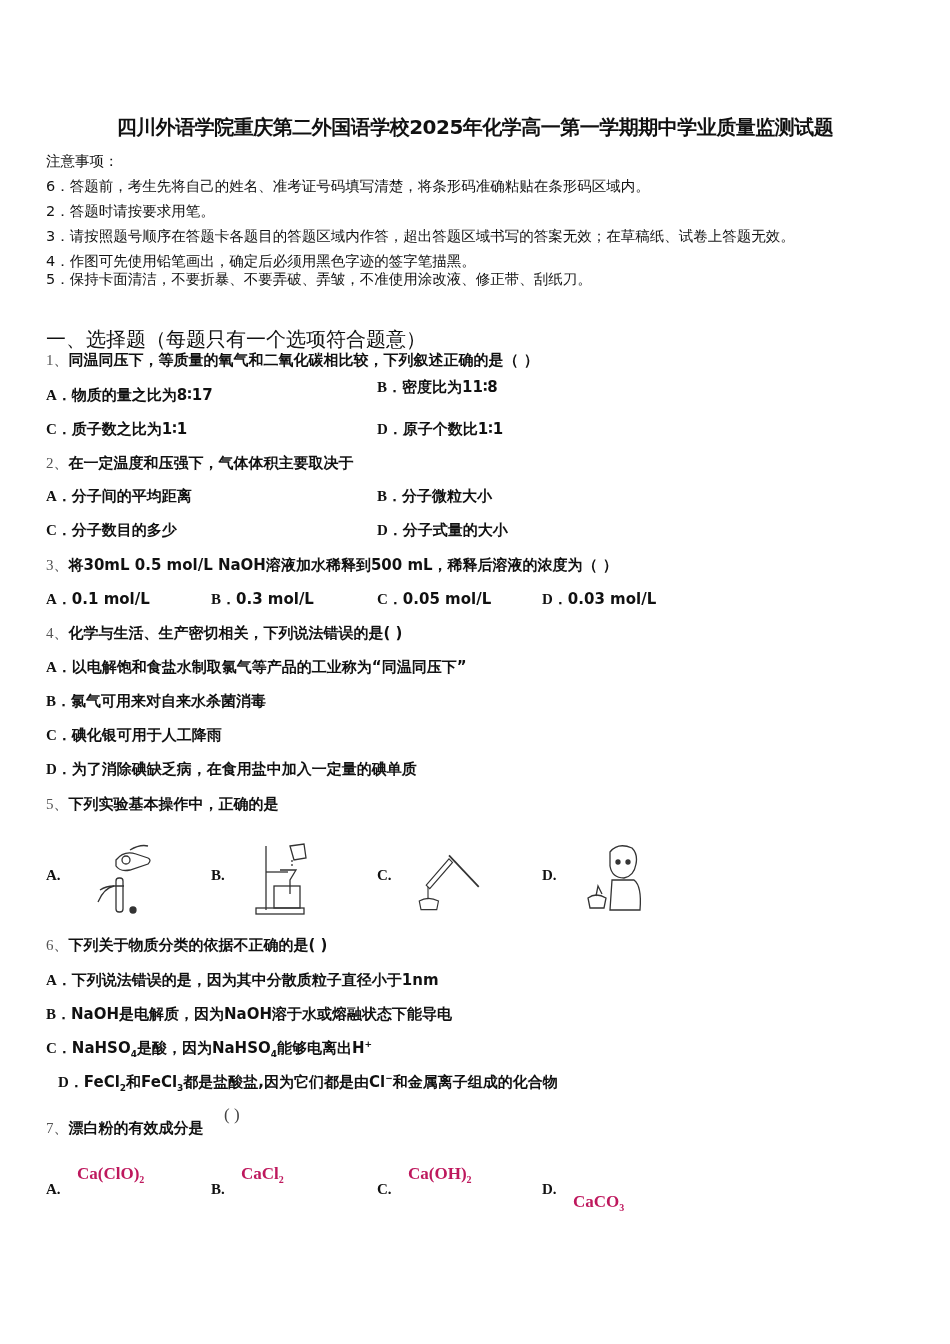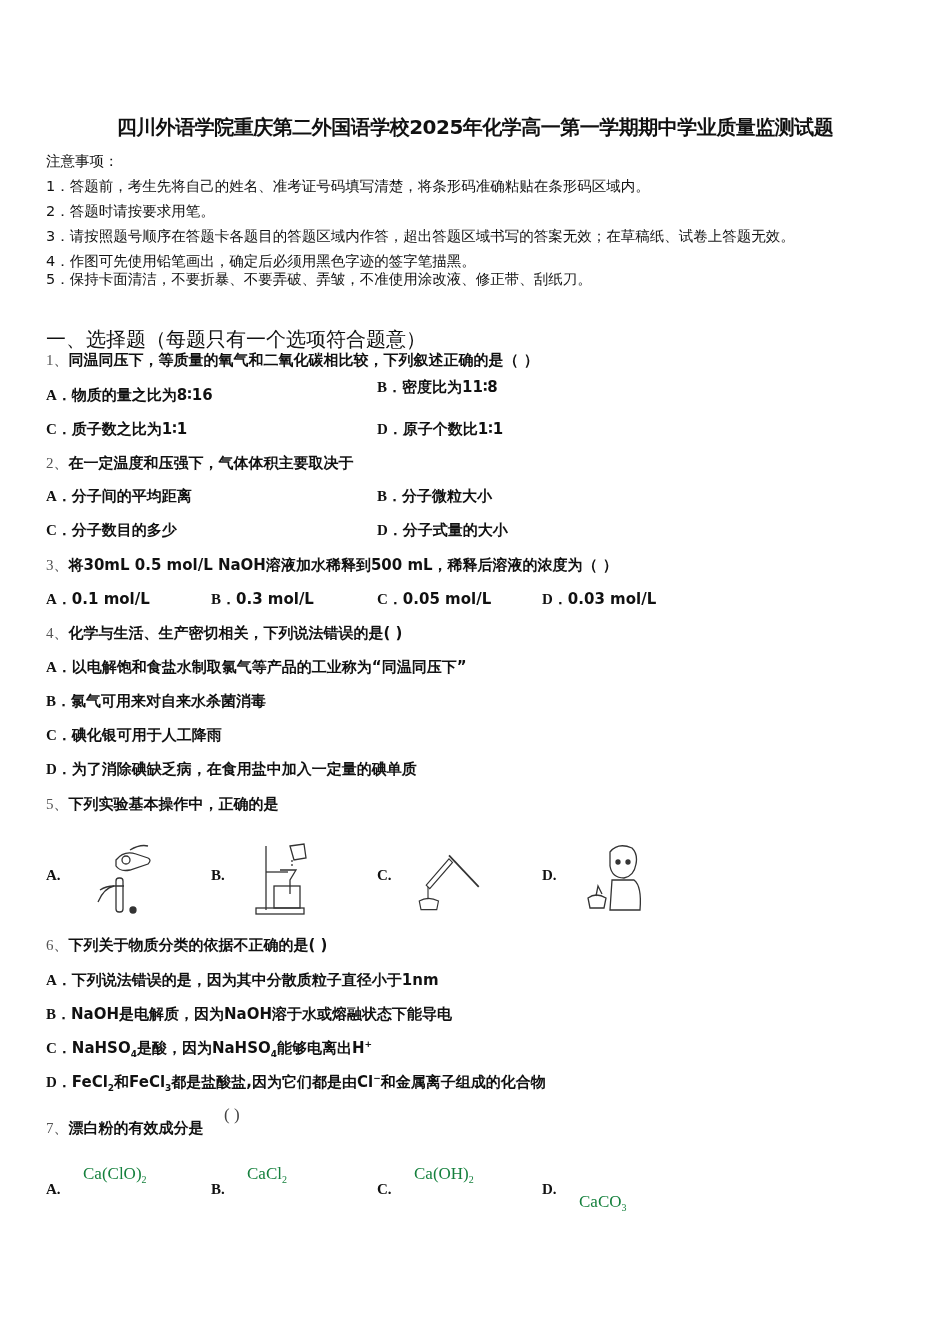--- a/index.html
+++ b/index.html
@@ -6,43 +6,43 @@
   body { width:950px; height:1344px; position:relative; overflow:hidden; color:#111;
          font-family:"DejaVu Serif","Liberation Serif",serif; }
   .abs { position:absolute; white-space:nowrap; }
   .title { left:0; width:950px; top:114px; text-align:center; font-family:"DejaVu Sans","Liberation Sans",sans-serif;
            font-weight:bold; font-size:20px; letter-spacing:-0.5px; }
   .note { left:46px; font-size:14.5px; font-family:"DejaVu Sans","Liberation Sans",sans-serif; }
   .q { left:46px; font-size:15px; font-weight:bold; font-family:"DejaVu Sans","Liberation Sans",sans-serif; }
   .q .num { font-weight:normal; color:#555; font-family:"Liberation Serif",serif; }
   .opt { font-size:15px; font-weight:bold; font-family:"DejaVu Sans","Liberation Sans",sans-serif; }
   .opt .lt { font-family:"Liberation Serif",serif; font-weight:bold; }
-  .formula { font-family:"Liberation Serif",serif; font-size:17px; color:#15803d; font-weight:normal;margin-left:6px; }
+  .formula { font-family:"Liberation Serif",serif; font-size:17px; color:#be185d; font-weight:bold; }
   .formula sub { font-size:10px; }
   .paren { font-family:"Liberation Serif",serif; font-size:17px; color:#444; font-weight:normal; }
   .fig { position:absolute; width:70px; height:75px; }
 </style>
 </head>
 <body>
 
 <div class="abs title">四川外语学院重庆第二外国语学校2025年化学高一第一学期期中学业质量监测试题</div>
 
 <div class="abs note" style="top:152px">注意事项：</div>
-<div class="abs note" style="top:177px">1．答题前，考生先将自己的姓名、准考证号码填写清楚，将条形码准确粘贴在条形码区域内。</div>
+<div class="abs note" style="top:177px">6．答题前，考生先将自己的姓名、准考证号码填写清楚，将条形码准确粘贴在条形码区域内。</div>
 <div class="abs note" style="top:202px">2．答题时请按要求用笔。</div>
 <div class="abs note" style="top:227px">3．请按照题号顺序在答题卡各题目的答题区域内作答，超出答题区域书写的答案无效；在草稿纸、试卷上答题无效。</div>
 <div class="abs note" style="top:252px">4．作图可先使用铅笔画出，确定后必须用黑色字迹的签字笔描黑。</div>
 <div class="abs note" style="top:270px">5．保持卡面清洁，不要折暴、不要弄破、弄皱，不准使用涂改液、修正带、刮纸刀。</div>
 
 <div class="abs note" style="top:326px;font-size:20px">一、选择题（每题只有一个选项符合题意）</div>
 
 <div class="abs q" style="top:351px">
   <span class="num">1、</span><span>同温同压下，等质量的氧气和二氧化碳相比较，下列叙述正确的是（    ）</span>
 </div>
-<div class="abs opt" style="left:46px;top:386px"><span class="lt">A．</span><span>物质的量之比为8∶16</span></div>
+<div class="abs opt" style="left:46px;top:386px"><span class="lt">A．</span><span>物质的量之比为8∶17</span></div>
 <div class="abs opt" style="left:377px;top:378px"><span class="lt">B．</span><span>密度比为11∶8</span></div>
 <div class="abs opt" style="left:46px;top:420px"><span class="lt">C．</span><span>质子数之比为1∶1</span></div>
 <div class="abs opt" style="left:377px;top:420px"><span class="lt">D．</span><span>原子个数比1∶1</span></div>
 
 <div class="abs q" style="top:454px">
   <span class="num">2、</span><span>在一定温度和压强下，气体体积主要取决于</span>
 </div>
 <div class="abs opt" style="left:46px;top:487px"><span class="lt">A．</span><span>分子间的平均距离</span></div>
 <div class="abs opt" style="left:377px;top:487px"><span class="lt">B．</span><span>分子微粒大小</span></div>
 <div class="abs opt" style="left:46px;top:521px"><span class="lt">C．</span><span>分子数目的多少</span></div>
@@ -111,21 +111,21 @@
     <path d="M12 54 l2 -10 l4 8"></path>
   </g>
 </svg>
 
 <div class="abs q" style="top:936px">
   <span class="num">6、</span><span>下列关于物质分类的依据不正确的是(    )</span>
 </div>
 <div class="abs opt" style="left:46px;top:971px"><span class="lt">A．</span><span>下列说法错误的是，因为其中分散质粒子直径小于1nm</span></div>
 <div class="abs opt" style="left:46px;top:1005px"><span class="lt">B．</span><span>NaOH是电解质，因为NaOH溶于水或熔融状态下能导电</span></div>
 <div class="abs opt" style="left:46px;top:1039px"><span class="lt">C．</span><span>NaHSO</span><sub style="font-size:9px">4</sub><span>是酸，因为NaHSO</span><sub style="font-size:9px">4</sub><span>能够电离出H</span><sup style="font-size:9px">+</sup></div>
-<div class="abs opt" style="left:46px;top:1073px"><span class="lt">D．</span><span>FeCl</span><sub style="font-size:9px">2</sub><span>和FeCl</span><sub style="font-size:9px">3</sub><span>都是盐酸盐,因为它们都是由Cl</span><sup style="font-size:9px">−</sup><span>和金属离子组成的化合物</span></div>
+<div class="abs opt" style="left:58px;top:1073px"><span class="lt">D．</span><span>FeCl</span><sub style="font-size:9px">2</sub><span>和FeCl</span><sub style="font-size:9px">3</sub><span>都是盐酸盐,因为它们都是由Cl</span><sup style="font-size:9px">−</sup><span>和金属离子组成的化合物</span></div>
 
 <div class="abs q" style="top:1119px">
   <span class="num">7、</span><span>漂白粉的有效成分是</span>
 </div>
 <div class="abs paren" style="left:224px;top:1105px">(      )</div>
 
 <div class="abs opt" style="left:46px;top:1180px"><span class="lt">A.</span></div>
 <div class="abs formula" style="left:77px;top:1164px"><span>Ca(ClO)</span><sub>2</sub></div>
 <div class="abs opt" style="left:211px;top:1180px"><span class="lt">B.</span></div>
 <div class="abs formula" style="left:241px;top:1164px"><span>CaCl</span><sub>2</sub></div>

